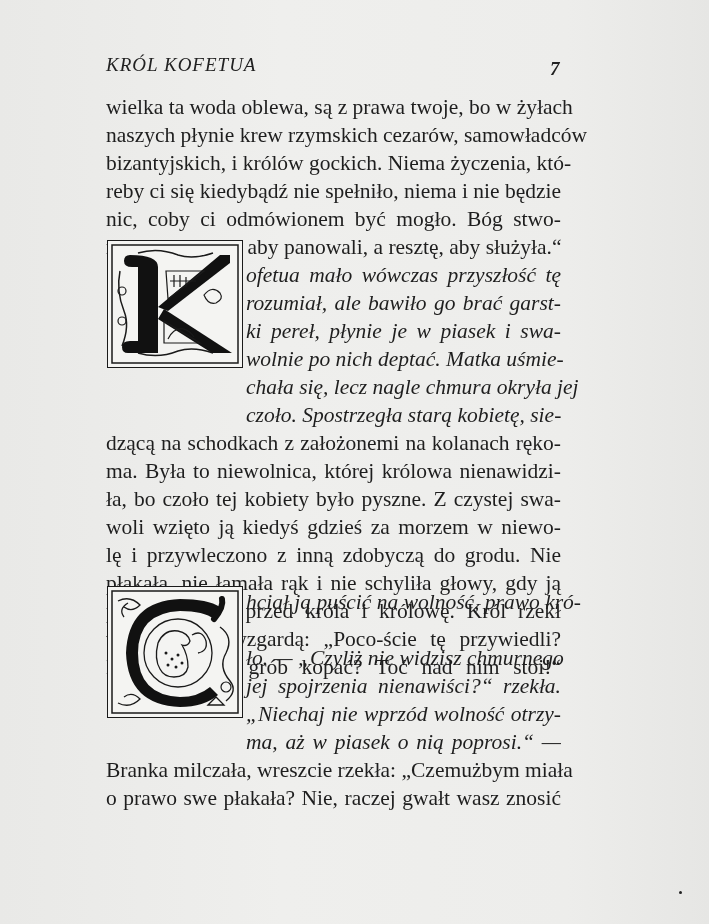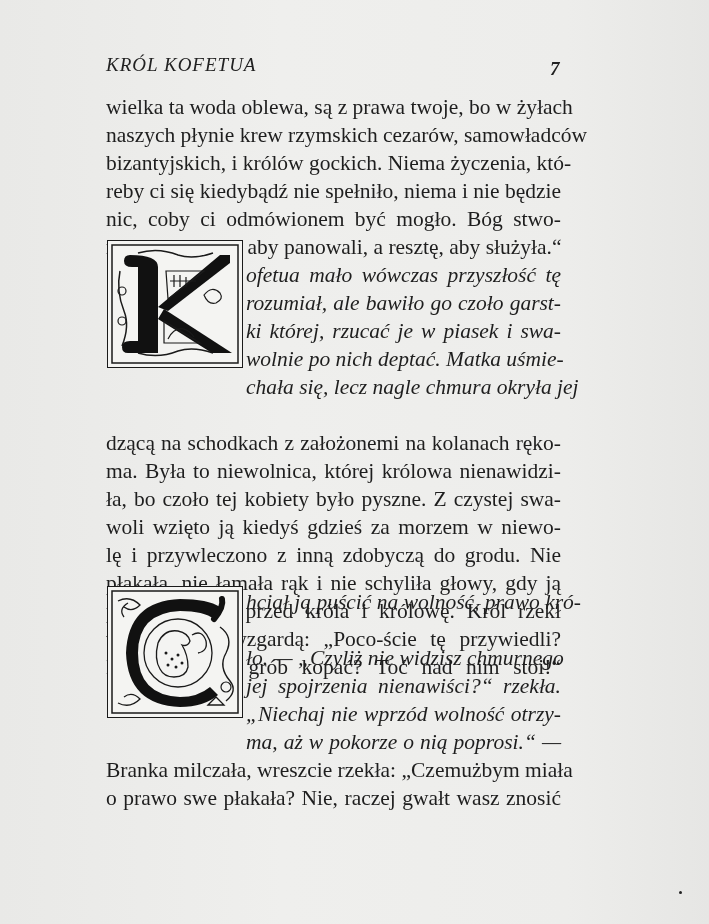--- a/index.html
+++ b/index.html
@@ -100,24 +100,25 @@
       <path d="M62 40 h26 M66 34 v12 M72 34 v12 M78 36 v10" stroke="#1a1a1a" stroke-width="1.2"></path>
 
       <path d="M56 80 L92 102 L56 102 z" fill="none" stroke="#1a1a1a" stroke-width="1.2"></path>
       <path d="M60 98 q6 -12 16 -10 q6 2 10 8" fill="none" stroke="#1a1a1a" stroke-width="1.2"></path>
 
       <path d="M96 54 q8 -10 16 -2 q4 6 -4 10 q-8 2 -12 -8 z" fill="none" stroke="#1a1a1a" stroke-width="1.2"></path>
     </svg>
   </div>
 
   <div class="line indent" style="top:261px">ofetua mało wówczas przyszłość tę</div>
-  <div class="line indent" style="top:289px">rozumiał, ale bawiło go czoło garst-</div>
-  <div class="line indent" style="top:317px">ki której, rzucać je w piasek i swa-</div>
+  <div class="line indent" style="top:289px">rozumiał, ale bawiło go brać garst-</div>
+  <div class="line indent" style="top:317px">ki pereł, płynie je w piasek i swa-</div>
   <div class="line indent" style="top:345px">wolnie po nich deptać.  Matka uśmie-</div>
   <div class="line indent" style="top:373px">chała się, lecz nagle chmura okryła jej</div>
+  <div class="line indent" style="top:401px">czoło.  Spostrzegła starą kobietę, sie-</div>
   <div class="line full" style="top:429px">dzącą na schodkach z założonemi na kolanach ręko-</div>
   <div class="line full" style="top:457px">ma.  Była to niewolnica, której królowa nienawidzi-</div>
   <div class="line full" style="top:485px">ła, bo czoło tej kobiety było pyszne.  Z czystej swa-</div>
   <div class="line full" style="top:513px">woli wzięto ją kiedyś gdzieś za morzem w niewo-</div>
   <div class="line full" style="top:541px">lę i przywleczono z inną zdobyczą do grodu.  Nie</div>
   <div class="line full" style="top:569px">płakała, nie łamała rąk i nie schyliła głowy, gdy ją</div>
   <div class="line full" style="top:597px">przywiedziono przed króla i królowę.  Król rzekł</div>
   <div class="line full" style="top:625px">wówczas ze wzgardą:  „Poco-ście tę przywiedli?</div>
   <div class="line full" style="top:653px; text-align-last:justify;">By jej rychło grób kopać?  Toć nad nim stoi!“</div>
 
@@ -145,18 +146,18 @@
       <circle cx="68" cy="80" r="1.5" fill="#1a1a1a"></circle>
       <circle cx="74" cy="76" r="1.5" fill="#1a1a1a"></circle>
       <path d="M84 48 q10 -6 14 6 q2 10 -8 12" fill="none" stroke="#1a1a1a" stroke-width="1.3"></path>
     </svg>
   </div>
 
   <div class="line indent" style="top:588px">hciał ją puścić na wolność, prawo kró-</div>
   <div class="line indent" style="top:644px">ło. — „Czyliż nie widzisz chmurnego</div>
   <div class="line indent" style="top:672px">jej spojrzenia nienawiści?“ rzekła.</div>
   <div class="line indent" style="top:700px">„Niechaj nie wprzód wolność otrzy-</div>
-  <div class="line indent" style="top:728px">ma, aż w pokorze o nią poprosi.“ —</div>
+  <div class="line indent" style="top:728px">ma, aż w piasek o nią poprosi.“ —</div>
   <div class="line full" style="top:756px">Branka milczała, wreszcie rzekła:  „Czemużbym miała</div>
   <div class="line full" style="top:784px">o prawo swe płakała?  Nie, raczej gwałt wasz znosić</div>
 
   <div class="speck" style="left:679px; top:891px;"></div>
 </div>
 
 </body></html>

